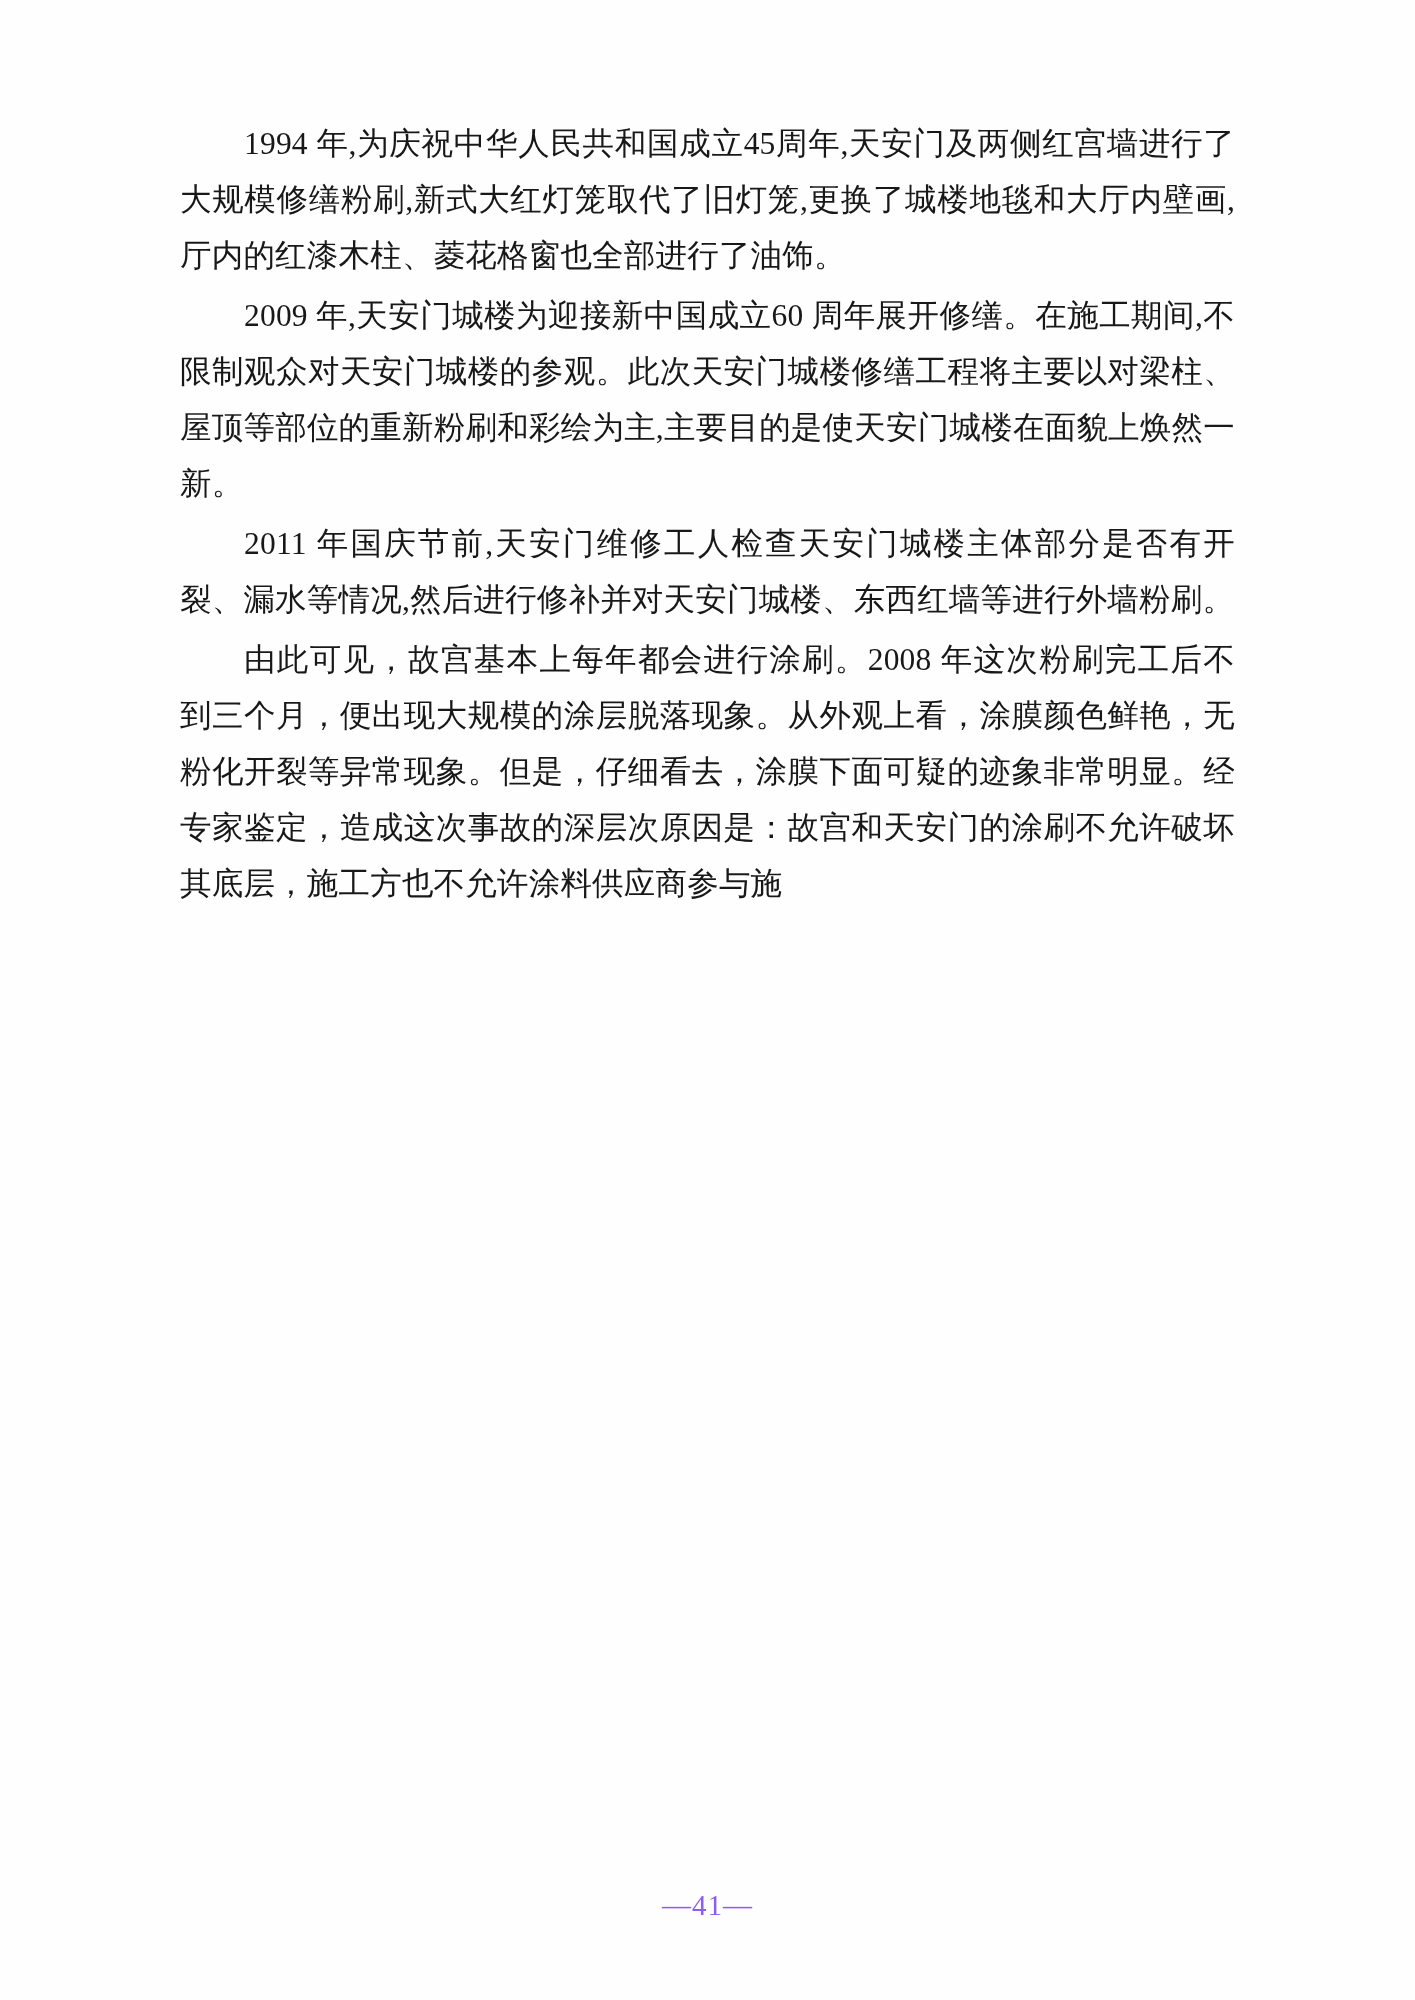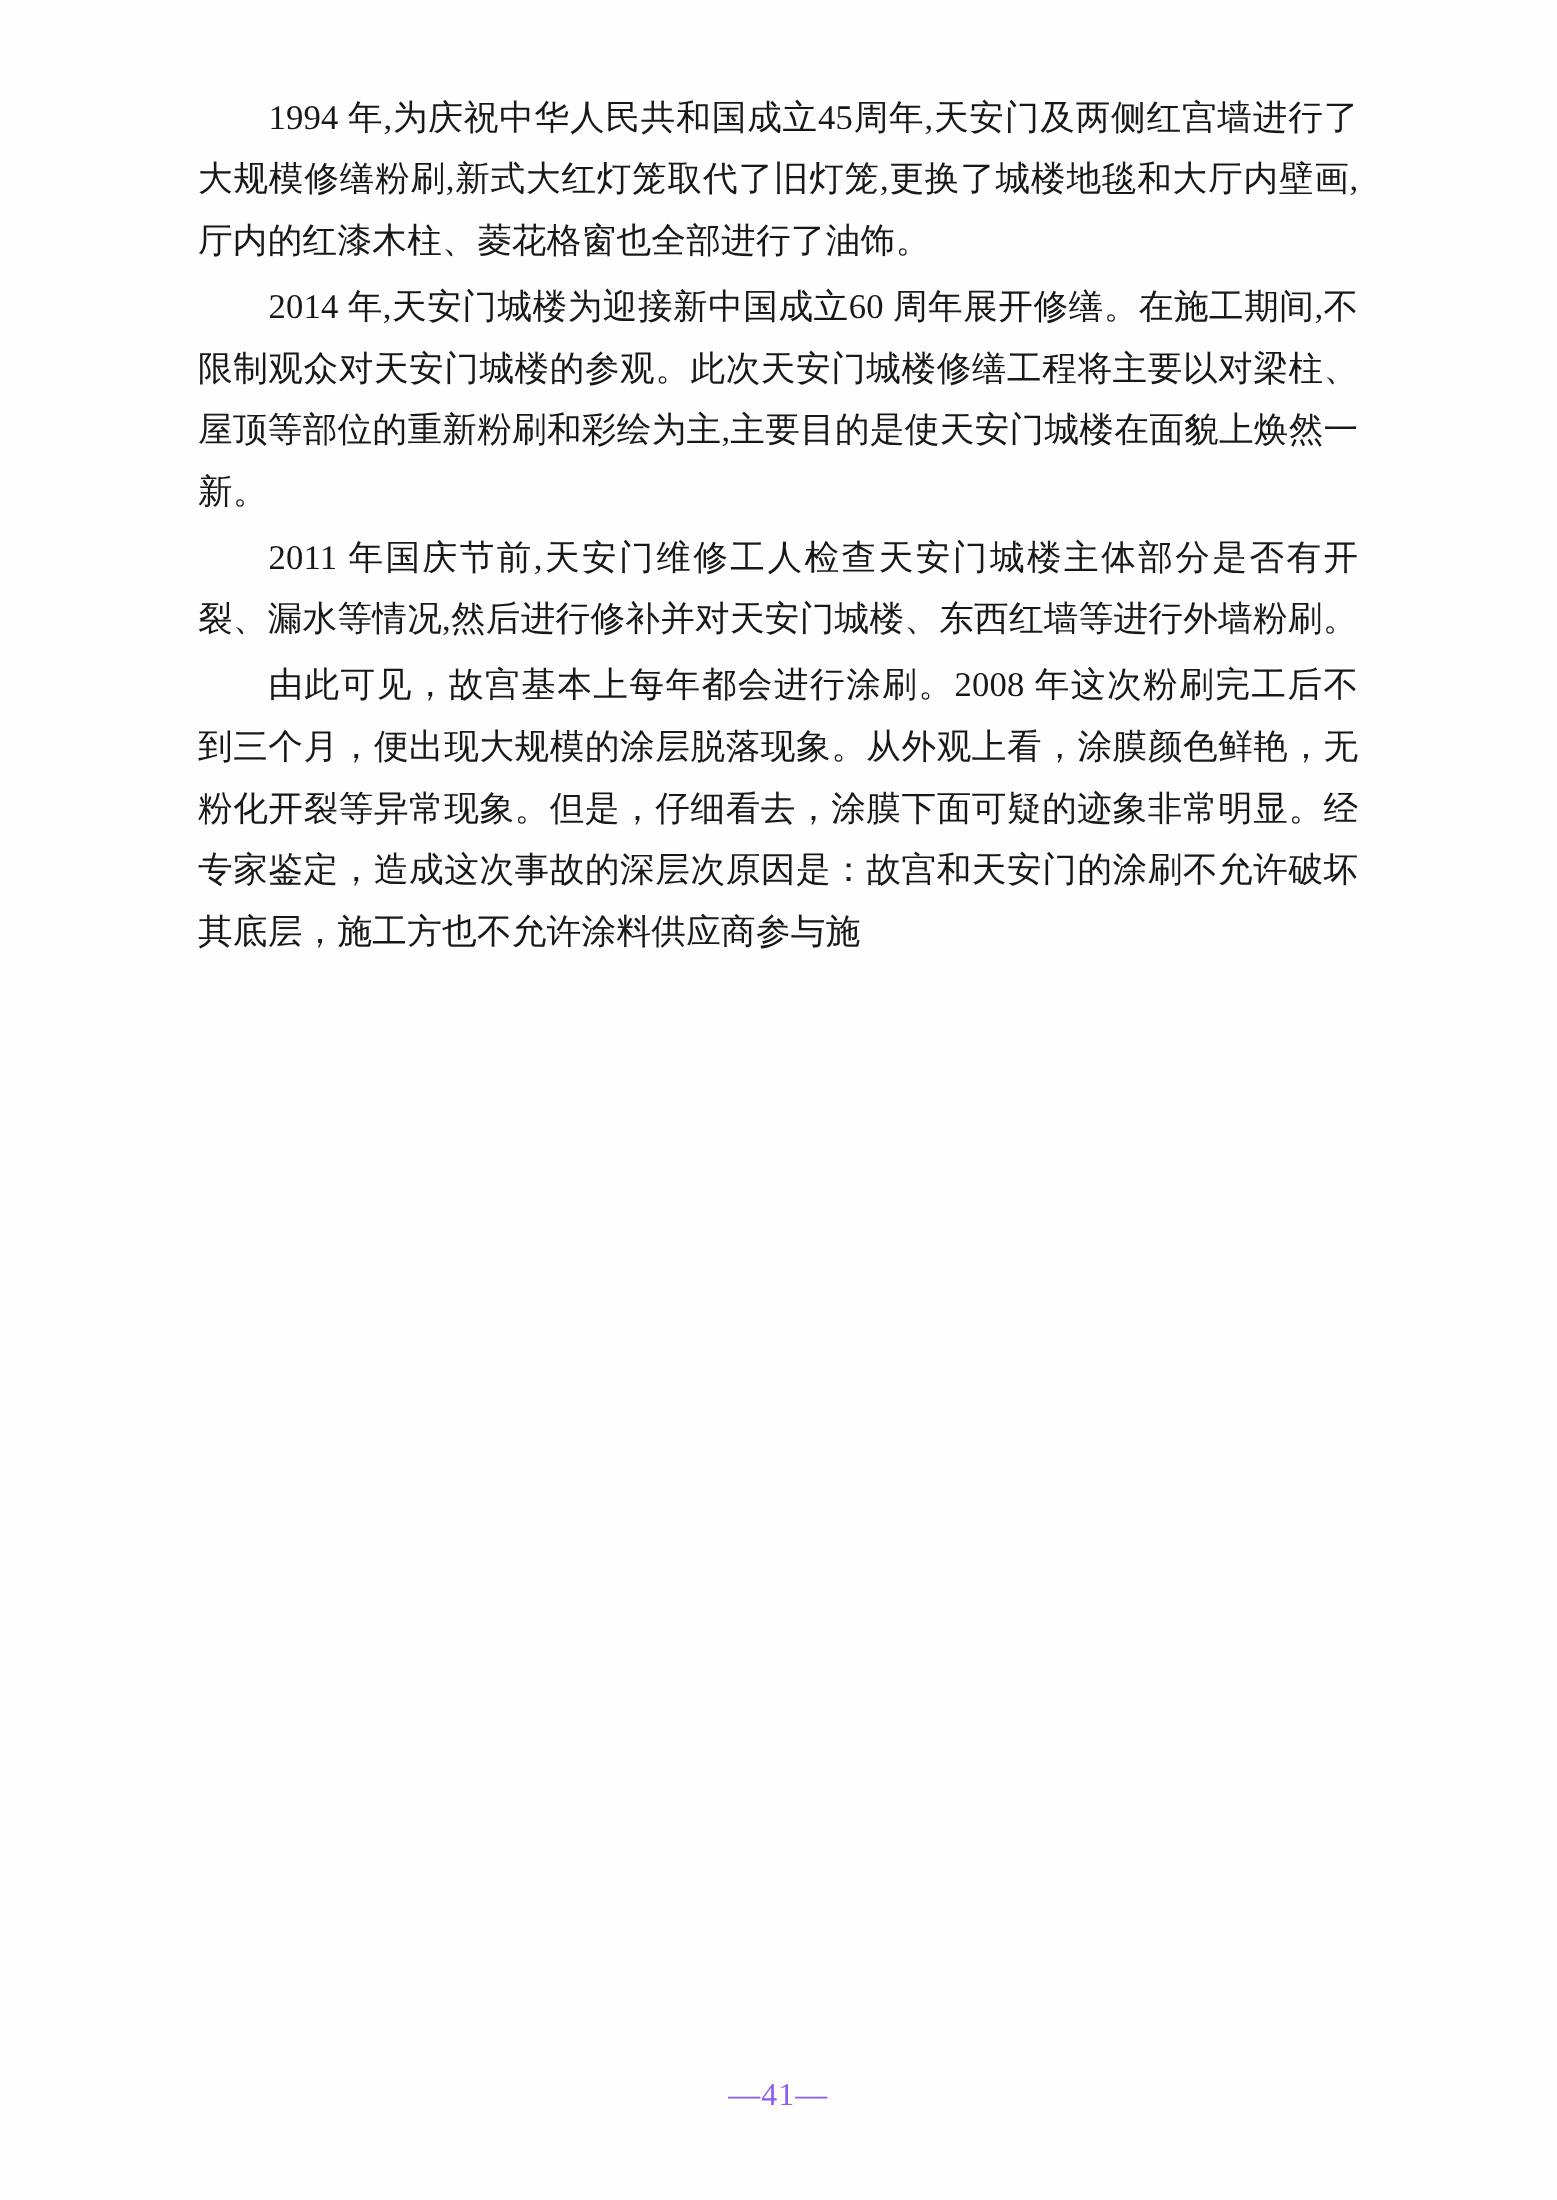--- a/index.html
+++ b/index.html
@@ -12,21 +12,21 @@
     height: 2000px;
     font-family: "Liberation Serif", "DejaVu Serif", serif;
     color: #1a1a1a;
     position: relative;
     overflow: hidden;
   }
   .page {
     width: 1415px;
     height: 2000px;
     box-sizing: border-box;
-    padding: 79px 180px 0 180px;
+    padding: 116px 180px 0 180px;
     position: relative;
     background: #fefefe;
   }
   .body-text {
     font-size: 31.5px;
     line-height: 56px;
     text-align: justify;
     text-justify: inter-character;
     letter-spacing: 0.2px;
     color: #181818;
@@ -49,18 +49,18 @@
     color: #8b5cf6;
     letter-spacing: 1px;
   }
 </style>
 </head>
 <body>
 
 <div class="page">
   <div class="body-text">
     <p class="para">1994 年,为庆祝中华人民共和国成立45周年,天安门及两侧红宫墙进行了大规模修缮粉刷,新式大红灯笼取代了旧灯笼,更换了城楼地毯和大厅内壁画,厅内的红漆木柱、菱花格窗也全部进行了油饰。</p>
-    <p class="para">2014 年,天安门城楼为迎接新中国成立60 周年展开修缮。在施工期间,不限制观众对天安门城楼的参观。此次天安门城楼修缮工程将主要以对梁柱、屋顶等部位的重新粉刷和彩绘为主,主要目的是使天安门城楼在面貌上焕然一新。</p>
+    <p class="para">2009 年,天安门城楼为迎接新中国成立60 周年展开修缮。在施工期间,不限制观众对天安门城楼的参观。此次天安门城楼修缮工程将主要以对梁柱、屋顶等部位的重新粉刷和彩绘为主,主要目的是使天安门城楼在面貌上焕然一新。</p>
     <p class="para">2011 年国庆节前,天安门维修工人检查天安门城楼主体部分是否有开裂、漏水等情况,然后进行修补并对天安门城楼、东西红墙等进行外墙粉刷。</p>
     <p class="para last">由此可见，故宫基本上每年都会进行涂刷。2008 年这次粉刷完工后不到三个月，便出现大规模的涂层脱落现象。从外观上看，涂膜颜色鲜艳，无粉化开裂等异常现象。但是，仔细看去，涂膜下面可疑的迹象非常明显。经专家鉴定，造成这次事故的深层次原因是：故宫和天安门的涂刷不允许破坏其底层，施工方也不允许涂料供应商参与施</p>
   </div>
   <div class="footer">—41—</div>
 </div>
 
 </body></html>

